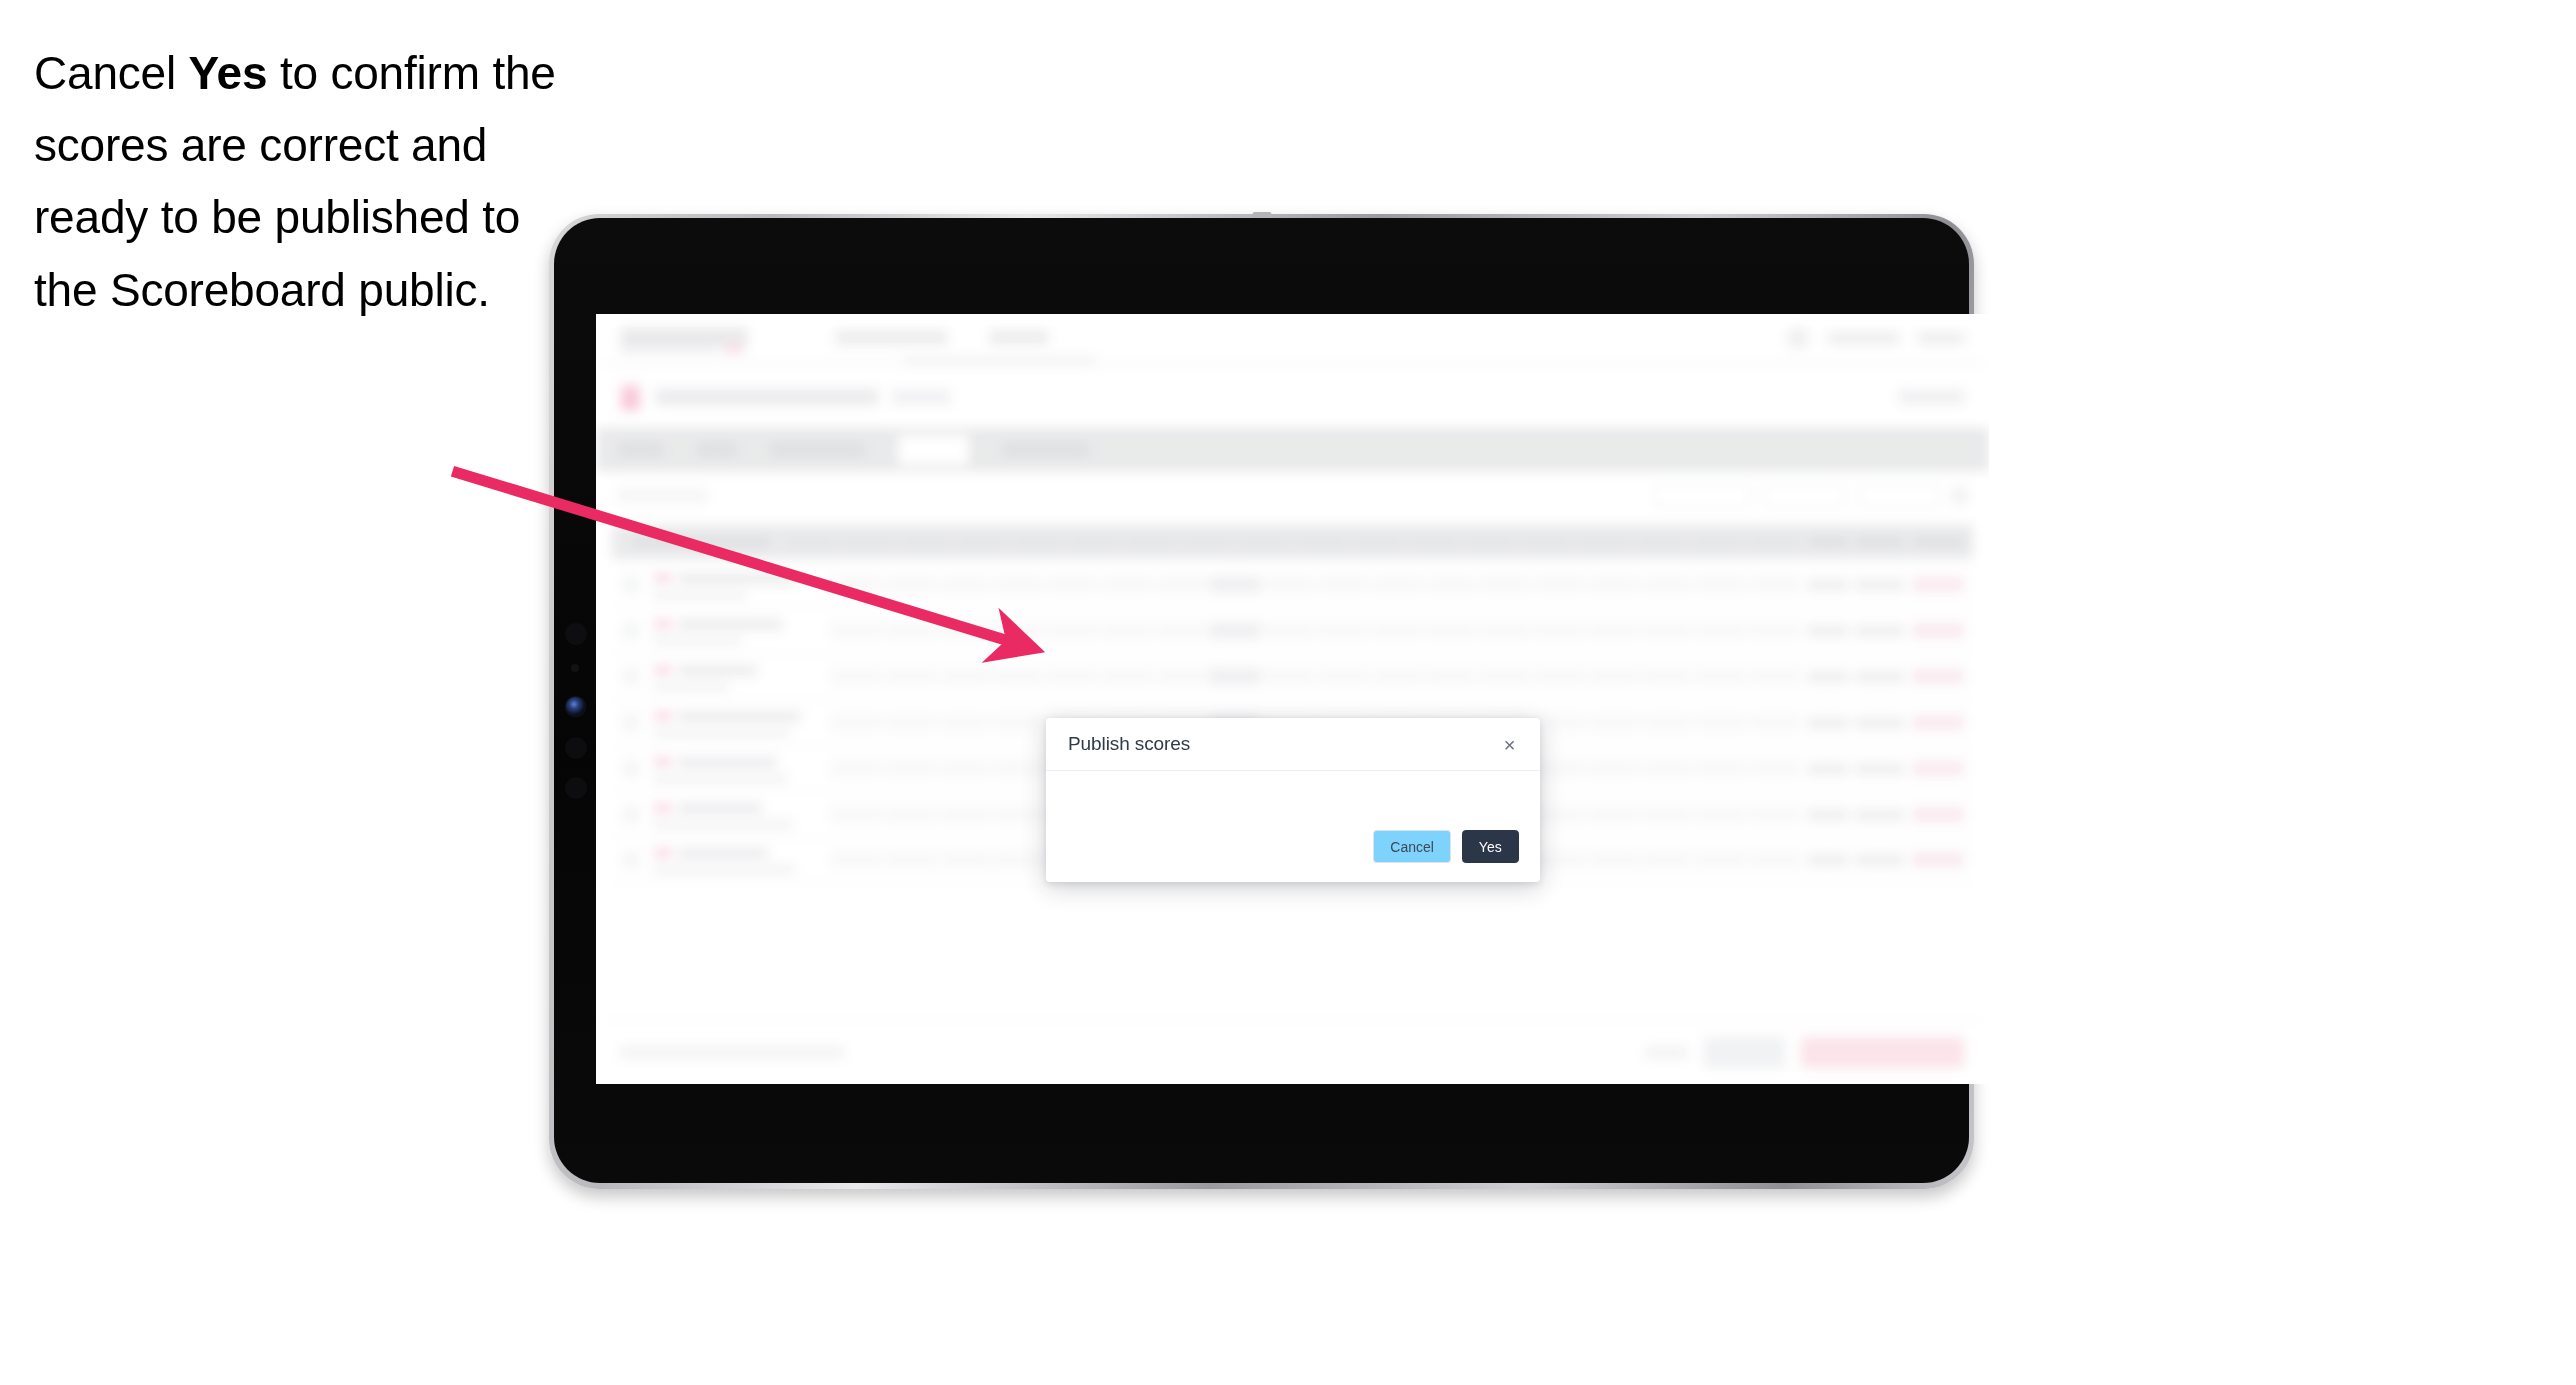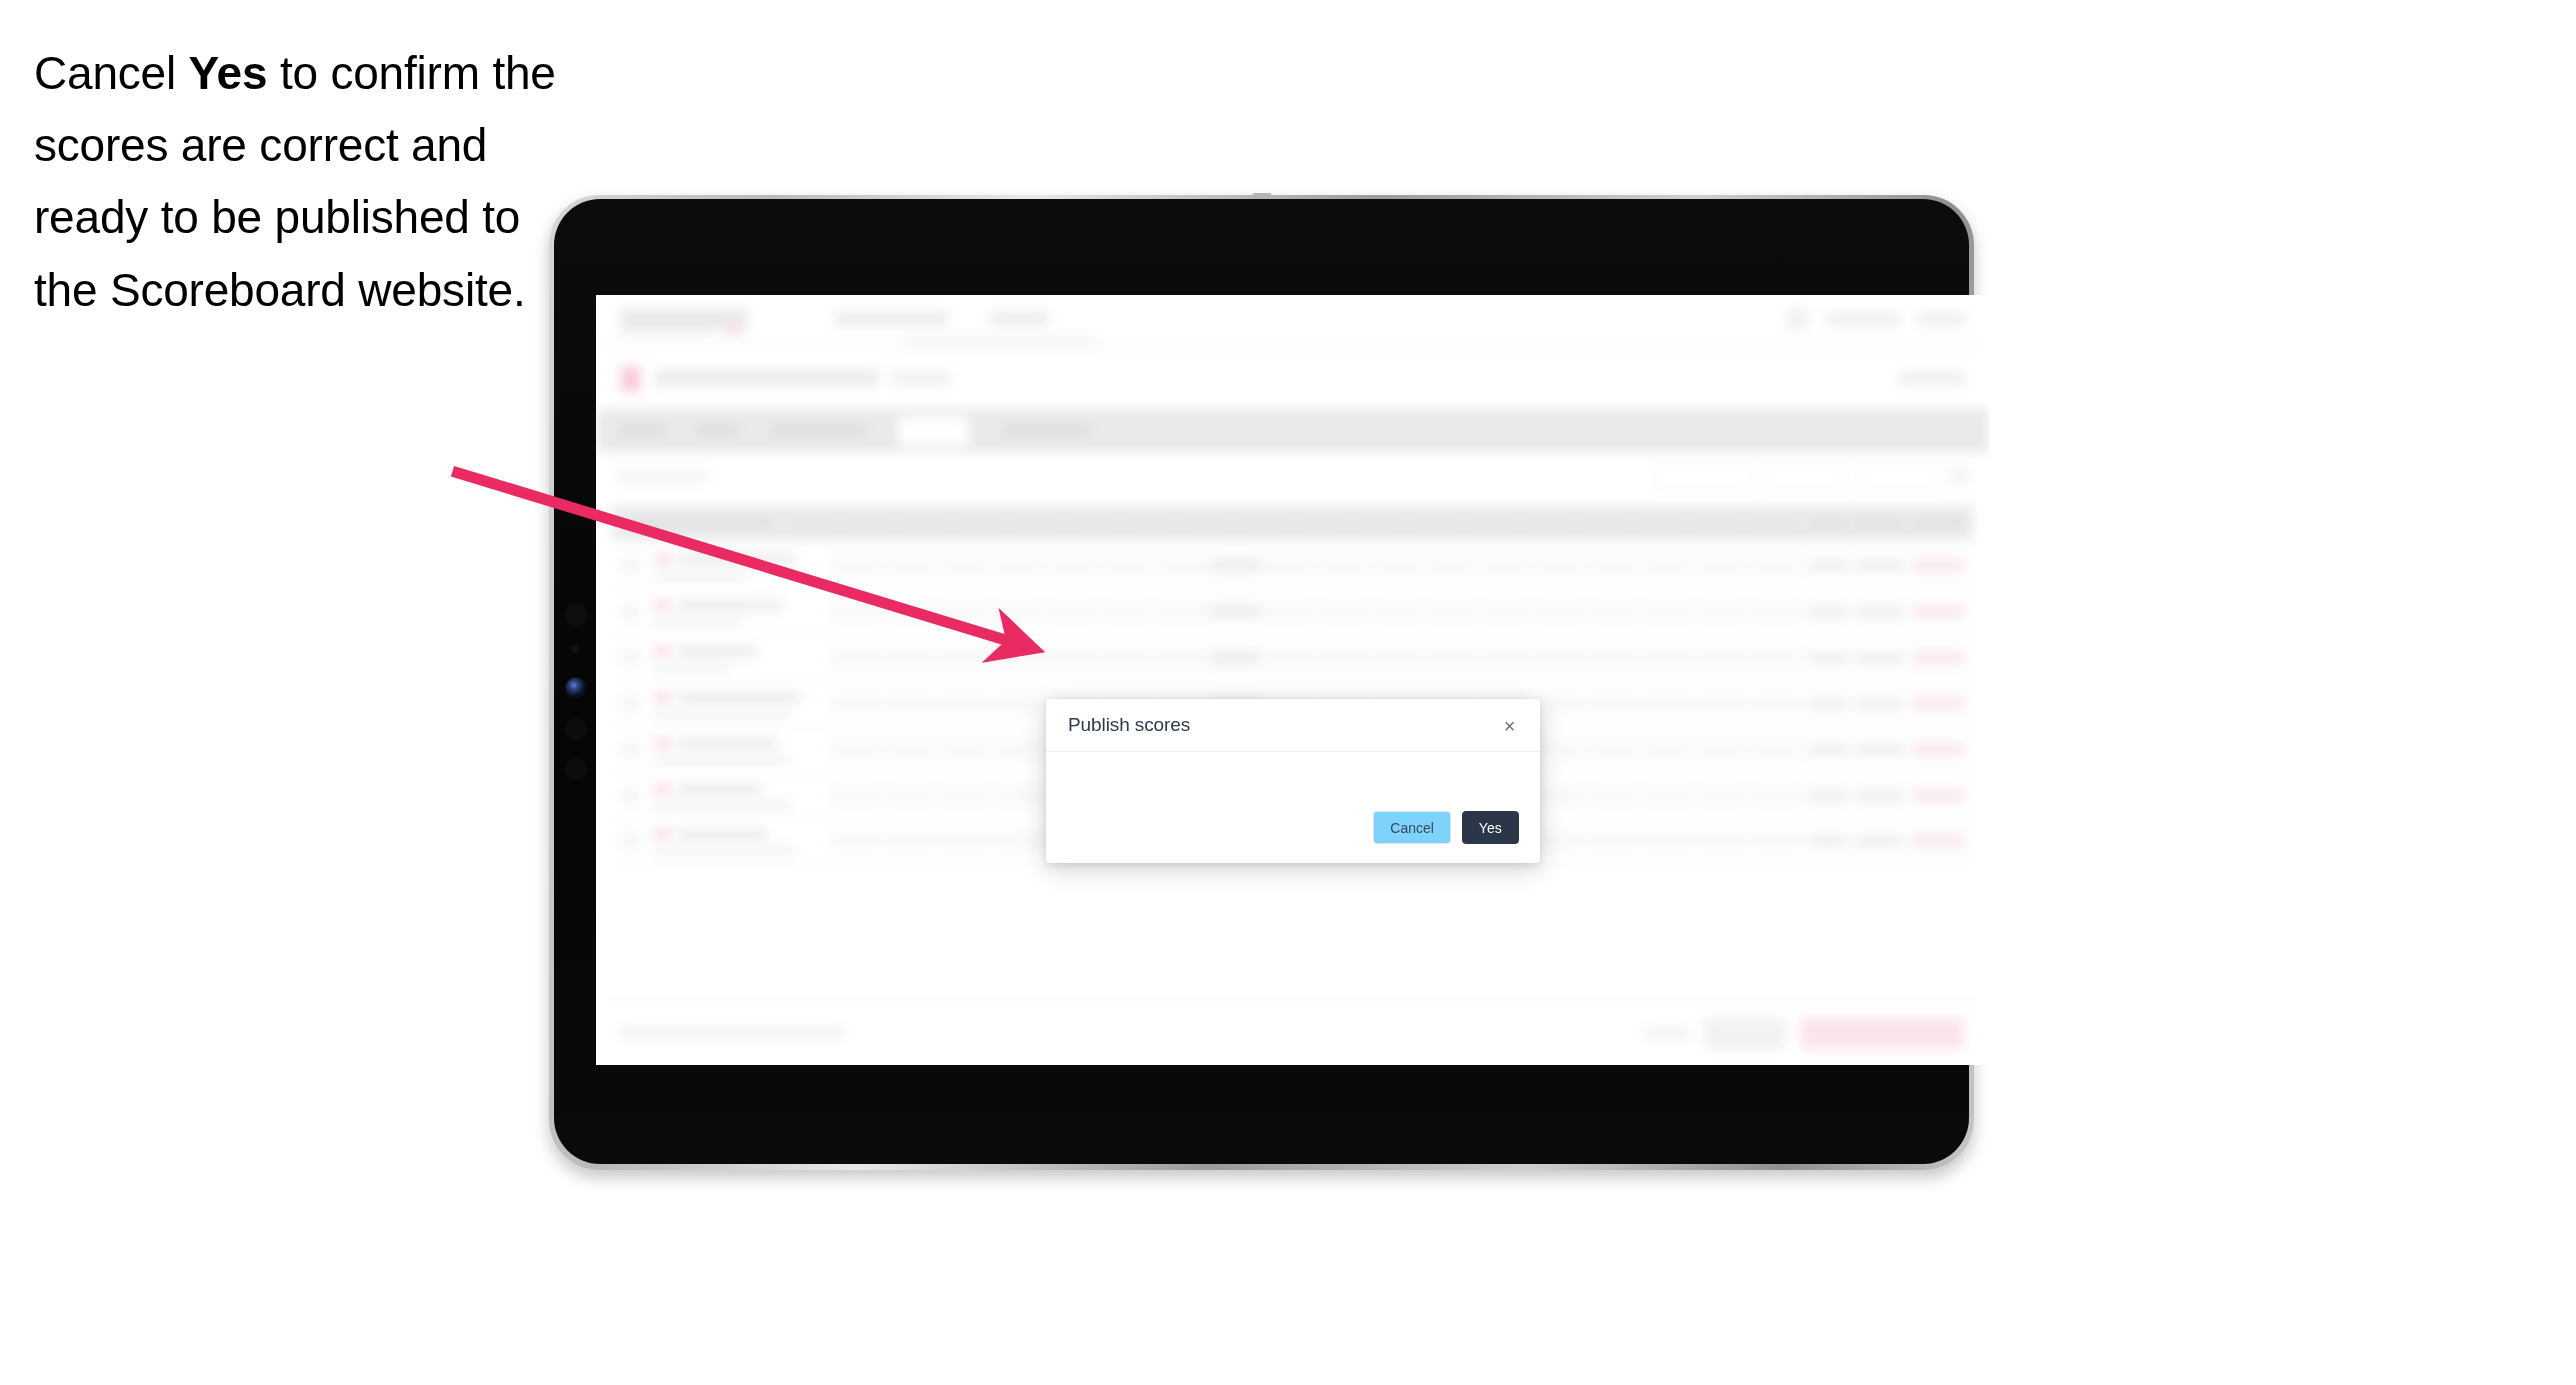--- a/index.html
+++ b/index.html
@@ -30,21 +30,21 @@
     color: #000000;
     letter-spacing: -0.2px;
     font-weight: 400;
   }
   #caption b { font-weight: 700; }
 
   
   #tablet {
     position: absolute;
     left: 549px;
-    top: 195px;
+    top: 214px;
     width: 1425px;
     height: 975px;
   }
 
   
   .rim {
     position: absolute;
     inset: 0;
     border-radius: 50px;
     background: linear-gradient(100deg, #d8d8da 0%, #b9b9bd 14%, #e9e9ec 30%,
@@ -275,21 +275,21 @@
     width: 2576px; height: 1386px;
     pointer-events: none;
   }
 </style>
 </head>
 <body>
 
 <div id="stage">
 
   <div id="caption">
-    <span>Cancel </span><b>Yes</b><span> to confirm the scores are correct and ready to be published to the Scoreboard website.</span>
+    <span>Cancel </span><b>Yes</b><span> to confirm the scores are correct and ready to be published to the Scoreboard public.</span>
   </div>
 
   <div id="tablet">
     <div class="rim"></div>
     <div class="top-notch"></div>
     <div class="body-shell"></div>
 
     <div class="sensor s-pill"></div>
     <div class="sensor s-tiny"></div>
     <div class="sensor s-cam"></div>

